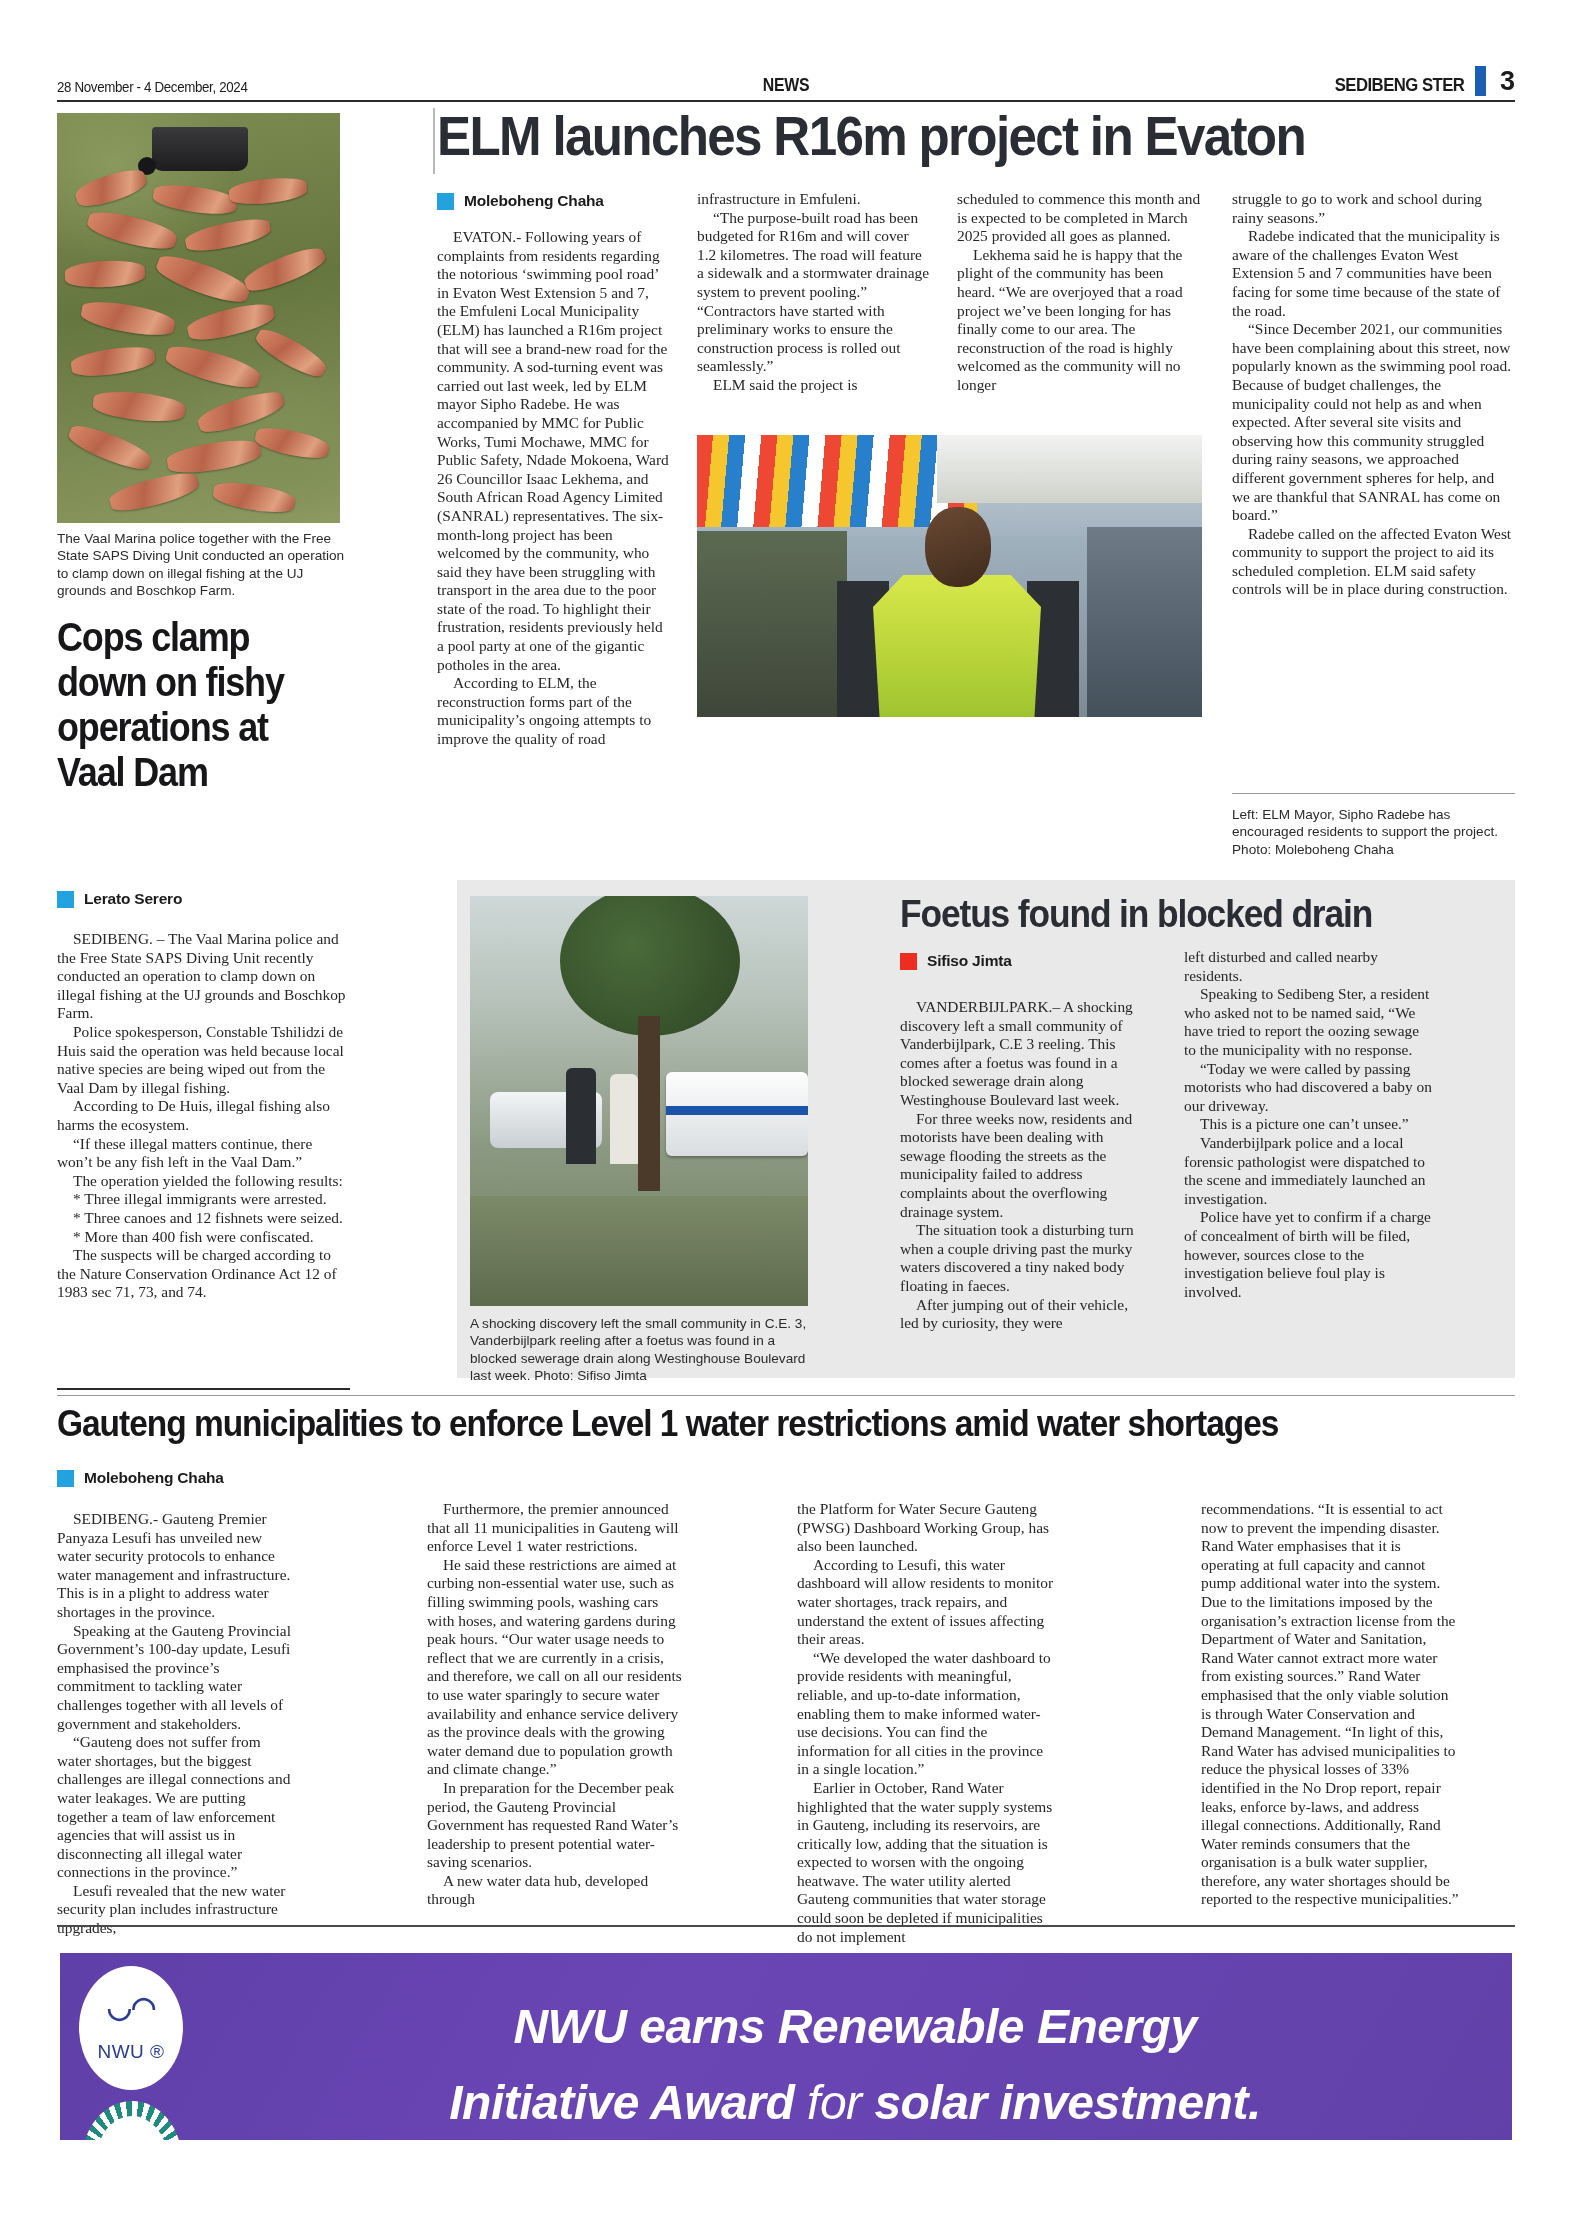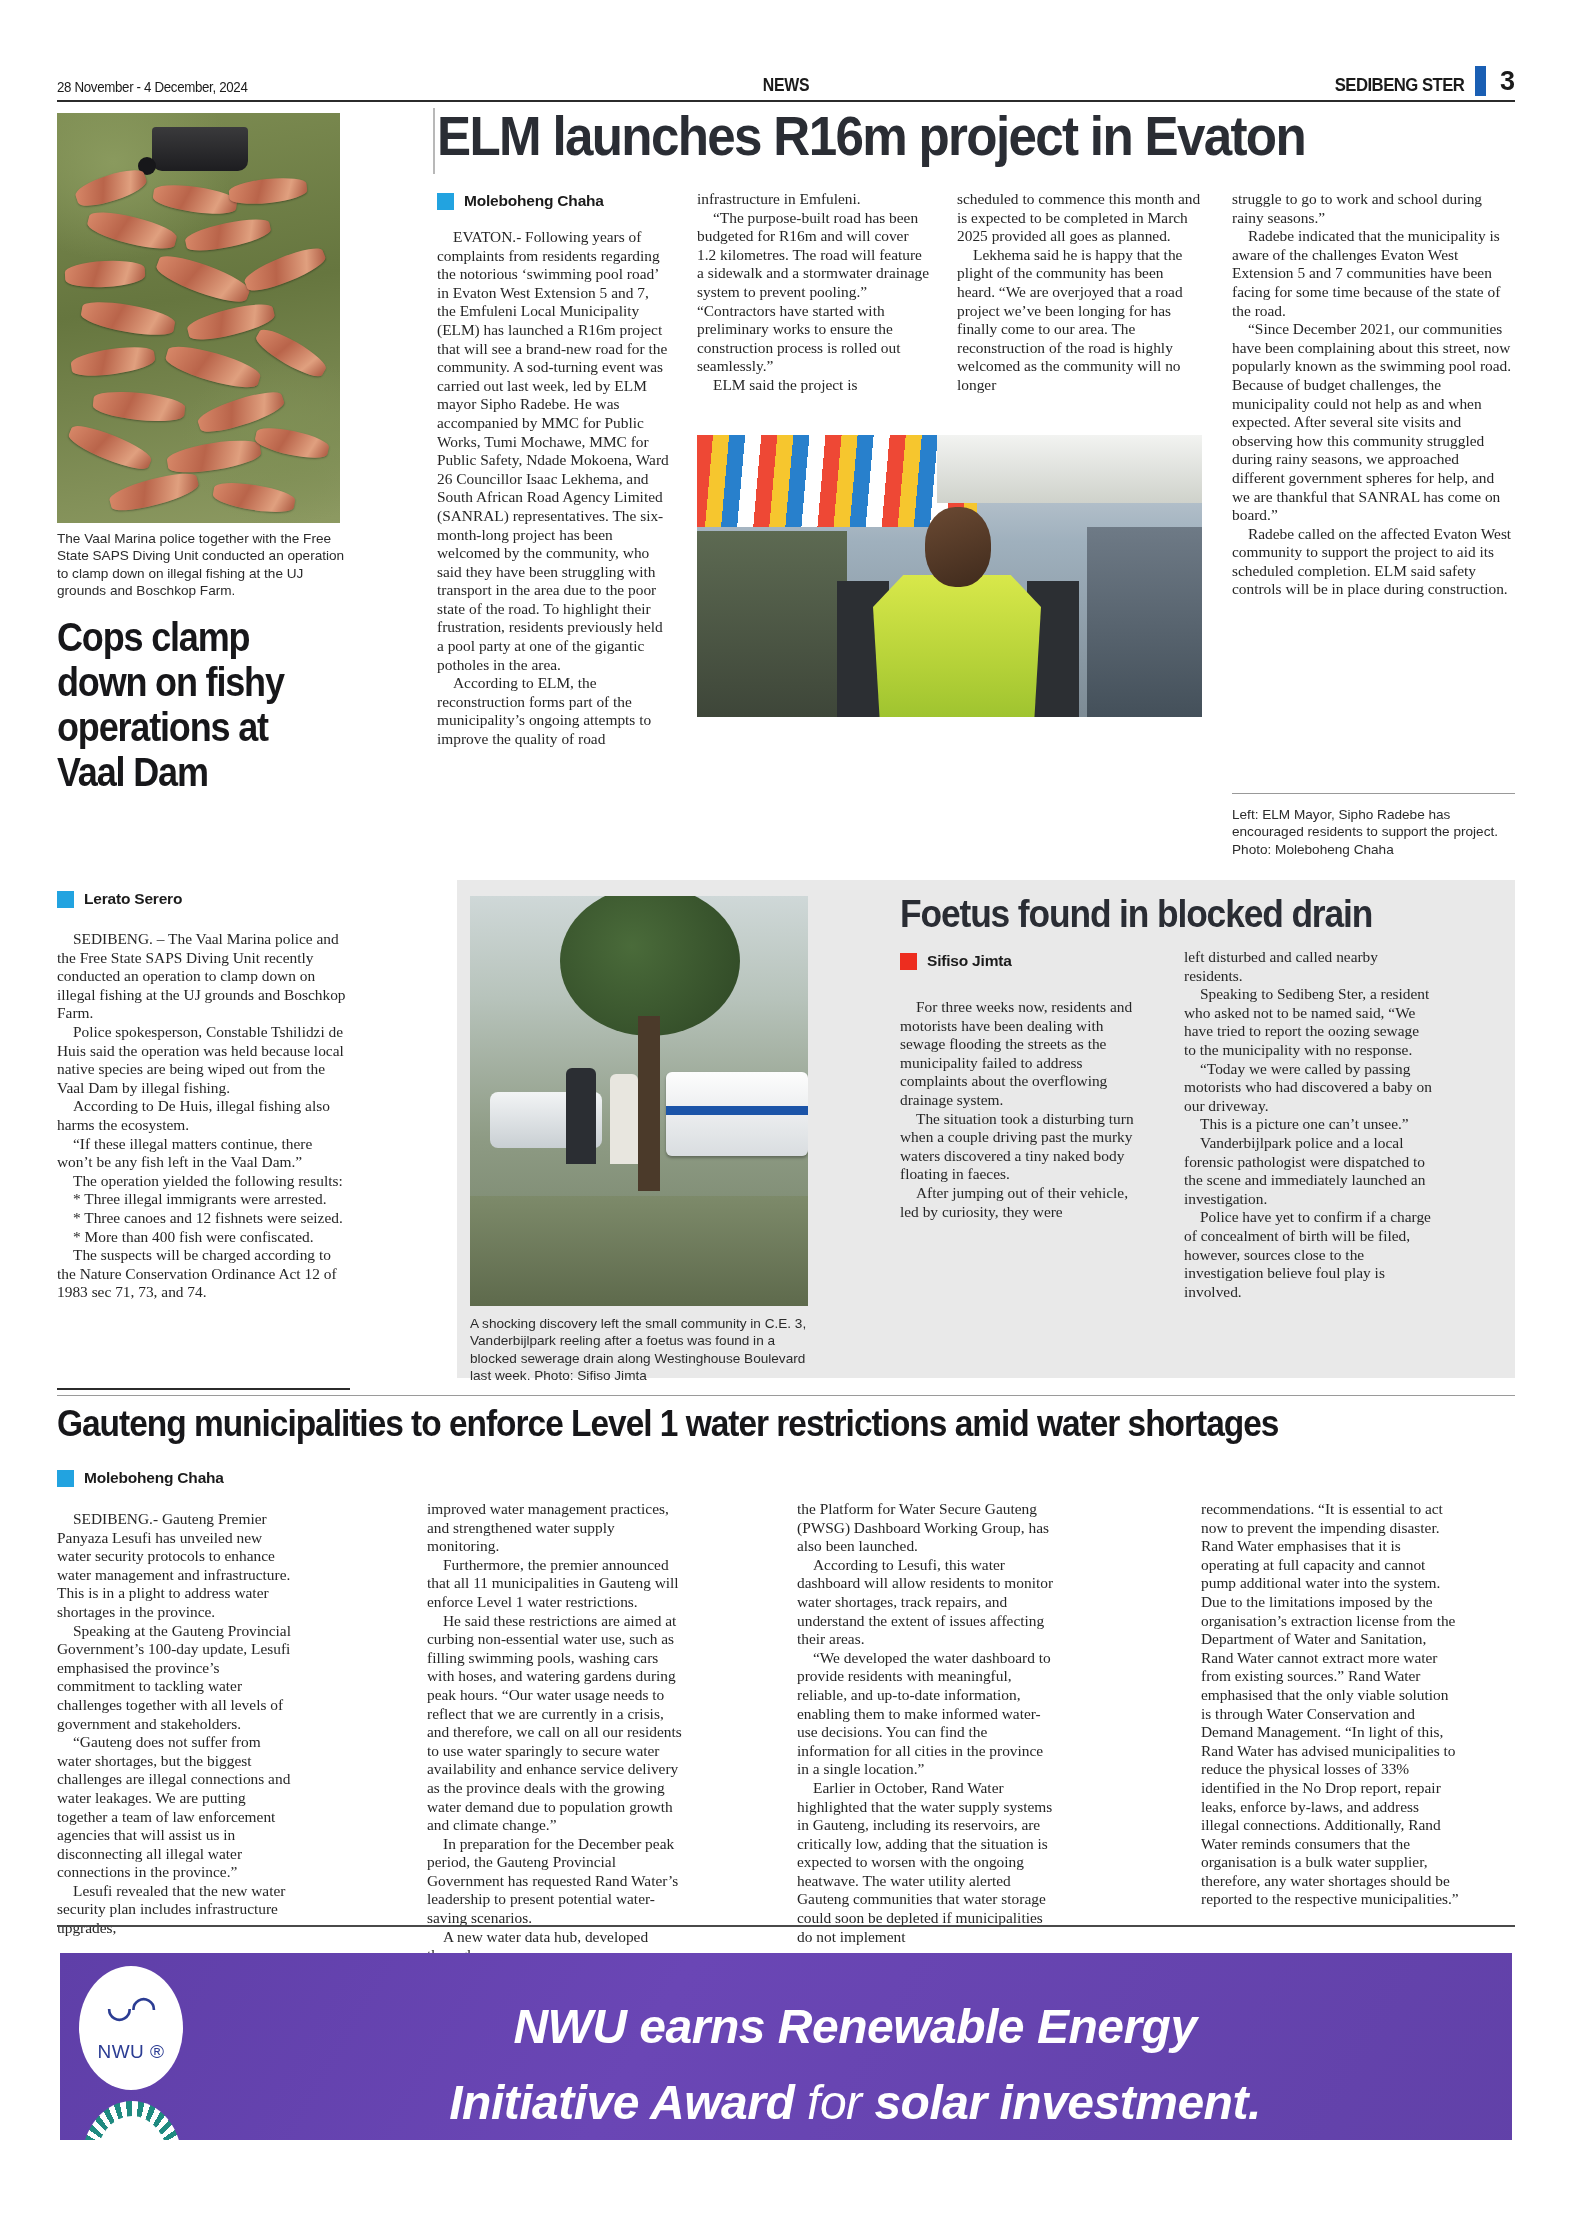--- a/index.html
+++ b/index.html
@@ -338,20 +338,21 @@
     <div class="pd-p2"></div>
   </div>
 
   <div class="hl-foetus">Foetus found in blocked drain</div>
   <div class="kick-foetus kicker-row">
     <span class="kicker-sq" style="background:#ed2d1f"></span>
     <span class="kicker-name">Sifiso Jimta</span>
   </div>
 
   <div class="foetus-c1 body-col">
+    <p>VANDERBIJLPARK.– A shocking discovery left a small community of Vanderbijlpark, C.E 3 reeling. This comes after a foetus was found in a blocked sewerage drain along Westinghouse Boulevard last week.</p>
     <p>For three weeks now, residents and motorists have been dealing with sewage flooding the streets as the municipality failed to address complaints about the overflowing drainage system.</p>
     <p>The situation took a disturbing turn when a couple driving past the murky waters discovered a tiny naked body floating in faeces.</p>
     <p>After jumping out of their vehicle, led by curiosity, they were</p>
   </div>
   <div class="foetus-c2 body-col">
     <p class="noind">left disturbed and called nearby residents.</p>
     <p>Speaking to Sedibeng Ster, a resident who asked not to be named said, “We have tried to report the oozing sewage to the municipality with no response.</p>
     <p>“Today we were called by passing motorists who had discovered a baby on our driveway.</p>
     <p>This is a picture one can’t unsee.”</p>
     <p>Vanderbijlpark police and a local forensic pathologist were dispatched to the scene and immediately launched an investigation.</p>
@@ -368,21 +369,20 @@
     <span class="kicker-name">Moleboheng Chaha</span>
   </div>
 
   <div class="water-c1 body-col">
     <p>SEDIBENG.- Gauteng Premier Panyaza Lesufi has unveiled new water security protocols to enhance water management and infrastructure. This is in a plight to address water shortages in the province.</p>
     <p>Speaking at the Gauteng Provincial Government’s 100-day update, Lesufi emphasised the province’s commitment to tackling water challenges together with all levels of government and stakeholders.</p>
     <p>“Gauteng does not suffer from water shortages, but the biggest challenges are illegal connections and water leakages. We are putting together a team of law enforcement agencies that will assist us in disconnecting all illegal water connections in the province.”</p>
     <p>Lesufi revealed that the new water security plan includes infrastructure upgrades,</p>
   </div>
   <div class="water-c2 body-col">
-    <p class="noind">improved water management practices, and strengthened water supply monitoring.</p>
     <p>Furthermore, the premier announced that all 11 municipalities in Gauteng will enforce Level 1 water restrictions.</p>
     <p>He said these restrictions are aimed at curbing non-essential water use, such as filling swimming pools, washing cars with hoses, and watering gardens during peak hours. “Our water usage needs to reflect that we are currently in a crisis, and therefore, we call on all our residents to use water sparingly to secure water availability and enhance service delivery as the province deals with the growing water demand due to population growth and climate change.”</p>
     <p>In preparation for the December peak period, the Gauteng Provincial Government has requested Rand Water’s leadership to present potential water-saving scenarios.</p>
     <p>A new water data hub, developed through</p>
   </div>
   <div class="water-c3 body-col">
     <p class="noind">the Platform for Water Secure Gauteng (PWSG) Dashboard Working Group, has also been launched.</p>
     <p>According to Lesufi, this water dashboard will allow residents to monitor water shortages, track repairs, and understand the extent of issues affecting their areas.</p>
     <p>“We developed the water dashboard to provide residents with meaningful, reliable, and up-to-date information, enabling them to make informed water-use decisions. You can find the information for all cities in the province in a single location.”</p>
     <p>Earlier in October, Rand Water highlighted that the water supply systems in Gauteng, including its reservoirs, are critically low, adding that the situation is expected to worsen with the ongoing heatwave. The water utility alerted Gauteng communities that water storage could soon be depleted if municipalities do not implement</p>

